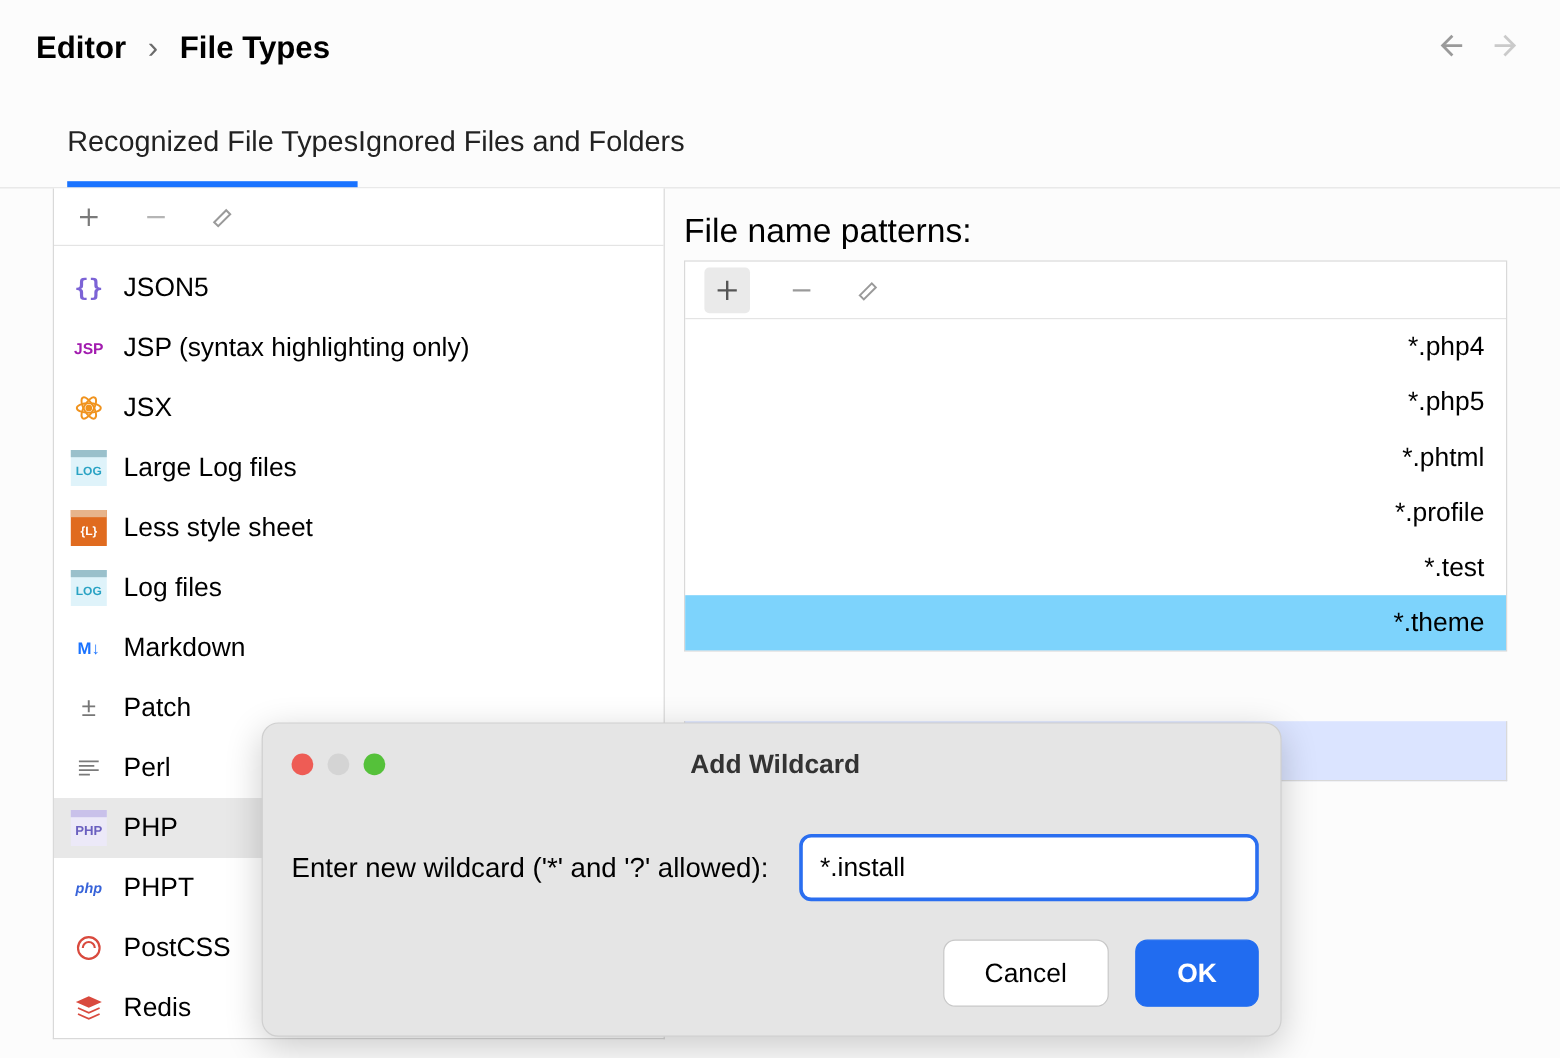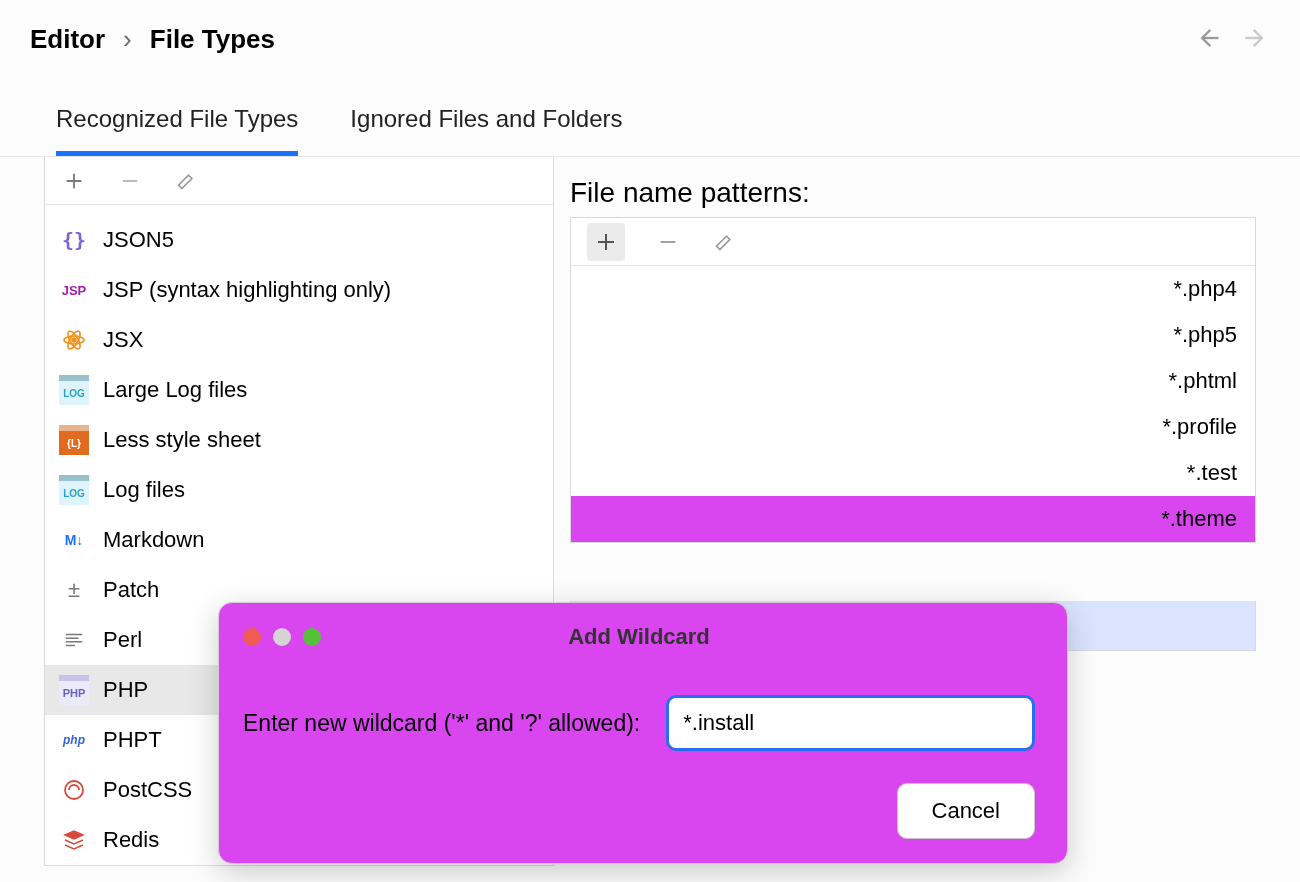--- a/index.html
+++ b/index.html
@@ -2,42 +2,42 @@
 <html><head>
 <meta charset="utf-8">
 <style>
   * { box-sizing: border-box; margin: 0; padding: 0; }
   html, body { width: 1300px; height: 882px; font-family: -apple-system, BlinkMacSystemFont, "Segoe UI", Arial, sans-serif; background: #fcfcfc; color: #000; overflow: hidden; }
   .header { display: flex; align-items: flex-start; padding: 24px 30px 10px 30px; }
   .breadcrumb { display: flex; align-items: center; gap: 18px; font-size: 26px; font-weight: 700; }
   .breadcrumb .sep { color: #6b6b6b; font-weight: 400; }
   .nav-arrows { margin-left: auto; display: flex; gap: 20px; color: #9a9a9a; }
   .nav-arrows svg { width: 28px; height: 28px; }
-  .tabs { display: flex; gap: 52px; padding: 40px 56px 0 56px; border-bottom: 1px solid #e4e4e4; font-size: 24px; font-weight: 500; }
+  .tabs { display: flex; padding: 40px 56px 0 56px; border-bottom: 1px solid #e4e4e4; font-size: 24px; font-weight: 500; }
   .tab { padding-bottom: 18px; cursor: pointer; color: #222; }
   .tab.active { border-bottom: 5px solid #1a73ff; }
   .content { display: flex; padding: 0 44px; gap: 16px; }
   .left-panel { width: 510px; border: 1px solid #d9d9d9; border-top: none; background: #fff; }
   .toolbar { display: flex; align-items: center; gap: 30px; padding: 6px 16px; border-bottom: 1px solid #e4e4e4; height: 48px; }
   .toolbar .btn { width: 26px; height: 26px; display: flex; align-items: center; justify-content: center; cursor: pointer; color: #7a7a7a; border-radius: 4px; }
   .toolbar .btn.hl { background: #eaeaea; color: #555; padding: 4px; width: 38px; height: 38px; }
   .ft-list { font-size: 22px; padding-top: 10px; }
   .ft-row { display: flex; align-items: center; gap: 14px; padding: 10px 14px; cursor: pointer; }
   .ft-row.selected { background: #e8e8e8; }
   .ft-icon { width: 30px; height: 30px; display: flex; align-items: center; justify-content: center; font-size: 14px; font-weight: 700; flex-shrink: 0; }
   .right-panel { flex: 1; padding-top: 20px; }
   .right-panel h3 { font-size: 28px; font-weight: 400; margin-bottom: 8px; margin-left: 0; }
   .pattern-box { border: 1px solid #d9d9d9; background: #fff; }
   .pattern-list { font-size: 22px; }
   .pattern-row { padding: 10px 18px; cursor: pointer; text-align: right; }
-  .pattern-row.selected { background: #d946ef; }
+  .pattern-row.selected { background: #7dd3fc; }
   .selband { height: 50px; background: #dbe4ff; border: 1px solid #d9d9d9; border-top: none; margin-top: 58px; }
 
   
-  .dialog { position: absolute; left: 218px; top: 602px; width: 850px; background: #d946ef; border: 1px solid #cfcfcf; border-radius: 14px; box-shadow: 0 8px 30px rgba(0,0,0,0.2); padding: 18px 32px 24px 24px; }
+  .dialog { position: absolute; left: 218px; top: 602px; width: 850px; background: #e5e5e5; border: 1px solid #cfcfcf; border-radius: 14px; box-shadow: 0 8px 30px rgba(0,0,0,0.2); padding: 18px 18px 24px 24px; }
   .dlg-titlebar { position: relative; display: flex; align-items: center; height: 32px; }
   .traffic { display: flex; gap: 12px; }
   .tl { width: 18px; height: 18px; border-radius: 50%; }
   .tl.red { background: #ee5c55; }
   .tl.gray { background: #d4d4d4; }
   .tl.green { background: #55c13a; }
   .dlg-title { position: absolute; left: 0; right: 0; text-align: center; font-size: 22px; font-weight: 600; color: #333; }
   .dlg-body { display: flex; align-items: center; gap: 26px; margin-top: 42px; }
   .dlg-body label { font-size: 23px; }
   .dlg-body input { flex: 1; height: 56px; border: 3px solid #2a6ef0; border-radius: 10px; font-size: 22px; padding: 0 14px; outline: none; }
@@ -228,14 +228,15 @@
       <span class="tl green"></span>
     </div>
     <div class="dlg-title">Add Wildcard</div>
   </div>
   <div class="dlg-body">
     <label>Enter new wildcard ('*' and '?' allowed):</label>
     <input type="text" value="*.install" style="">
   </div>
   <div class="dlg-buttons">
     <button class="btn2">Cancel</button>
+    <button class="btn2 primary">OK</button>
   </div>
 </div>
 
 </body></html>

